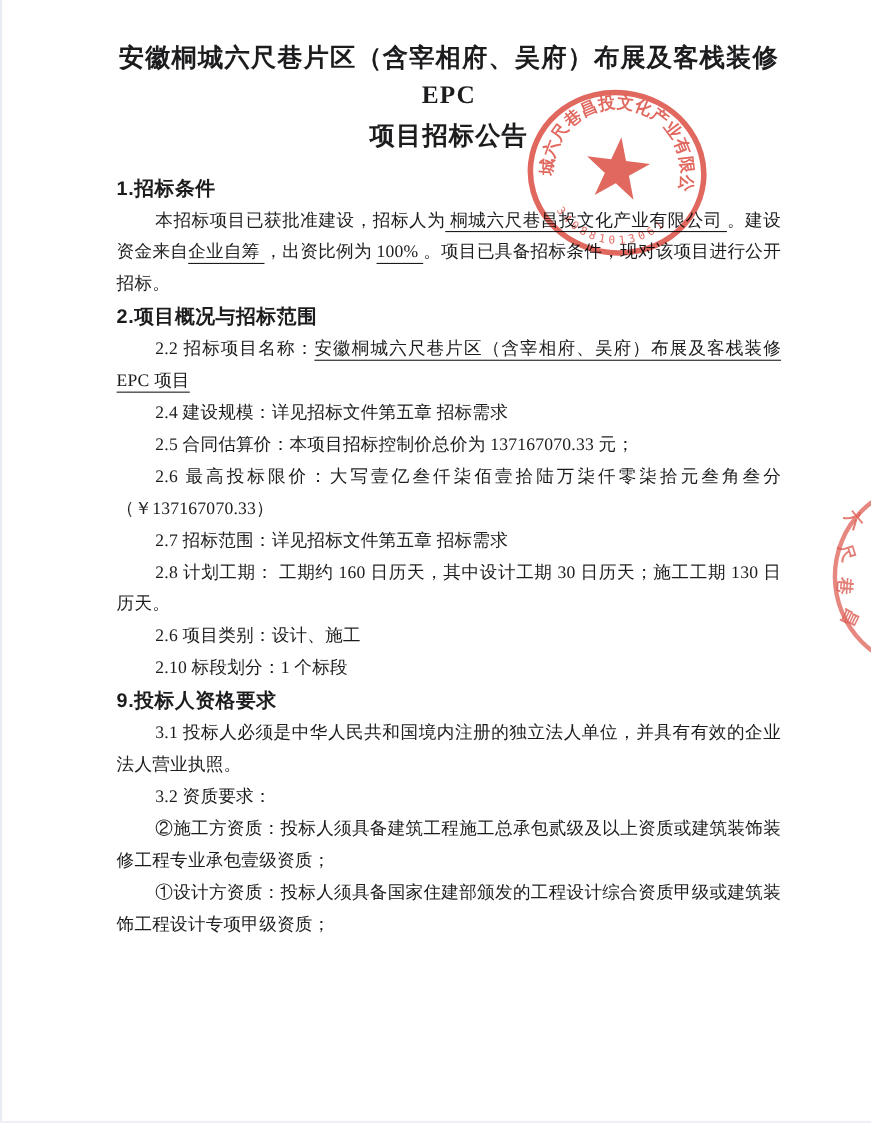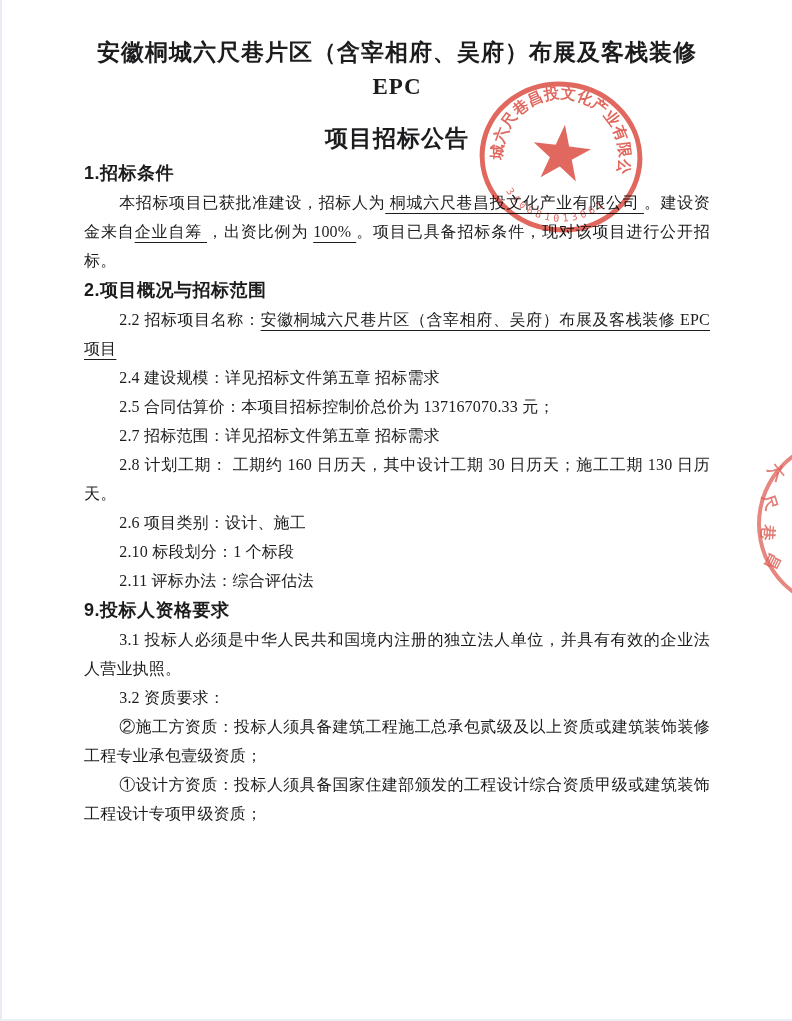--- a/index.html
+++ b/index.html
@@ -10,42 +10,42 @@
     overflow: hidden;
     font-family: "Liberation Serif", "DejaVu Serif", serif;
     color: #1c1c1e;
   }
   
   .edge-left   { position:absolute; left:0; top:0; bottom:0; width:2px; background:#e9ebf2; }
   .edge-bottom { position:absolute; left:0; right:0; bottom:0; height:2px; background:#eef0f5; }
 
   .page {
     position: relative;
-    padding: 36px 82px 0 84px;
+    padding: 36px 82px 0 106px;
     z-index: 1;
   }
   .title {
     text-align: center;
     font-size: 23px;
     font-weight: 700;
     line-height: 34px;
     letter-spacing: 1px;
     margin: 0;
   }
-  .title.second { margin-top: 18px; }
+  .title.second { margin-top: 4px; font-family: Liberation Mono, monospace; }
 
   .sec-heading {
     font-family: "Liberation Sans", "DejaVu Sans", sans-serif;
     font-size: 18px;
     font-weight: 700;
     line-height: 30px;
     margin: 0;
     letter-spacing: 0.5px;
   }
-  .sec-heading.first { margin-top: 2px; }
+  .sec-heading.first { margin-top: 14px; }
 
   p.body-par {
     font-size: 16px;
     line-height: 29px;
     margin: 0;
     text-align: justify;
     text-indent: 2.2em;
     letter-spacing: 0.2px;
   }
   .u {
@@ -103,25 +103,25 @@
 
   <p class="body-par"><span>本招标项目已获批准建设，招标人为</span><span class="u">&nbsp;桐城六尺巷昌投文化产业有限公司&nbsp;</span><span>。建设资金来自</span><span class="u">企业自筹&nbsp;</span><span>，出资比例为&nbsp;</span><span class="u">100%&nbsp;</span><span>。项目已具备招标条件，现对该项目进行公开招标。</span></p>
 
   <h2 class="sec-heading">2.项目概况与招标范围</h2>
 
 
   <p class="body-par"><span>2.2 招标项目名称：</span><span class="u">安徽桐城六尺巷片区（含宰相府、吴府）布展及客栈装修 EPC 项目</span></p>
 
   <p class="body-par">2.4 建设规模：详见招标文件第五章 招标需求</p>
   <p class="body-par">2.5 合同估算价：本项目招标控制价总价为 137167070.33 元；</p>
+  <p class="body-par">2.6 最高投标限价：大写壹亿叁仟柒佰壹拾陆万柒仟零柒拾元叁角叁分（￥137167070.33）</p>
   <p class="body-par">2.7 招标范围：详见招标文件第五章 招标需求</p>
   <p class="body-par">2.8 计划工期： 工期约 160 日历天，其中设计工期 30 日历天；施工工期 130 日历天。</p>
   <p class="body-par">2.6 项目类别：设计、施工</p>
   <p class="body-par">2.10 标段划分：1 个标段</p>
-  <p class="body-par">2.11 评标办法：综合评估法</p>
 
   <h2 class="sec-heading">9.投标人资格要求</h2>
 
   <p class="body-par">3.1 投标人必须是中华人民共和国境内注册的独立法人单位，并具有有效的企业法人营业执照。</p>
   <p class="body-par">3.2 资质要求：</p>
   <p class="body-par">②施工方资质：投标人须具备建筑工程施工总承包贰级及以上资质或建筑装饰装修工程专业承包壹级资质；</p>
   <p class="body-par">①设计方资质：投标人须具备国家住建部颁发的工程设计综合资质甲级或建筑装饰工程设计专项甲级资质；</p>
 
 </div>
 

